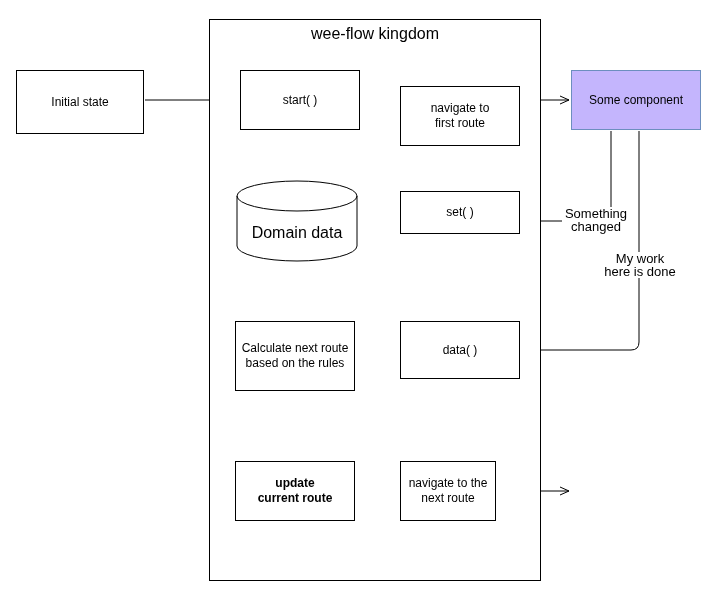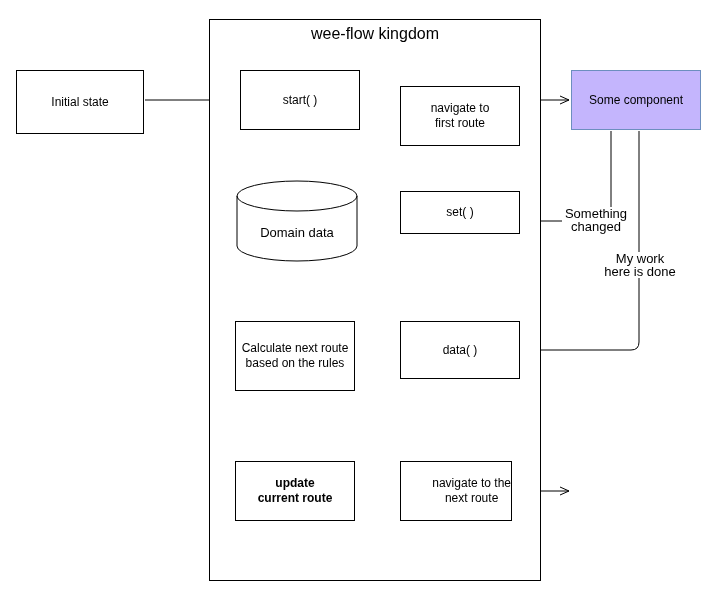--- a/index.html
+++ b/index.html
@@ -64,21 +64,21 @@
     z-index: 2;
   }
   .cylinder {
     position: absolute;
     z-index: 3;
   }
   .cyl-label {
     position: absolute;
     width: 100%;
     text-align: center;
-    font-size: 13px;
+    font-size: 16px;
     line-height: 15px;
     color: #000000;
   }
   .edge-label {
     position: absolute;
     font-size: 13px;
     line-height: 13px;
     color: #000000;
     text-align: center;
     background: #ffffff;
@@ -162,21 +162,21 @@
 
   <div class="node plain" style="left:400px; top:321px; width:120px; height:58px;">
     <span class="node-label">data( )</span>
   </div>
 
   <div class="node plain" style="left:235px; top:461px; width:120px; height:60px;font-weight:bold;">
     <span class="node-label">update
 current route</span>
   </div>
 
-  <div class="node plain" style="left:400px; top:461px; width:112px; height:60px;justify-content:flex-end;">
+  <div class="node plain" style="left:400px; top:461px; width:96px; height:60px;">
     <span class="node-label">navigate to the
 next route</span>
   </div>
 
 
   <div class="edge-label" style="left:562px; top:207px; width:68px;">Something
 changed</div>
 
   <div class="edge-label" style="left:602px; top:252px; width:76px;">My work
 here is done</div>

